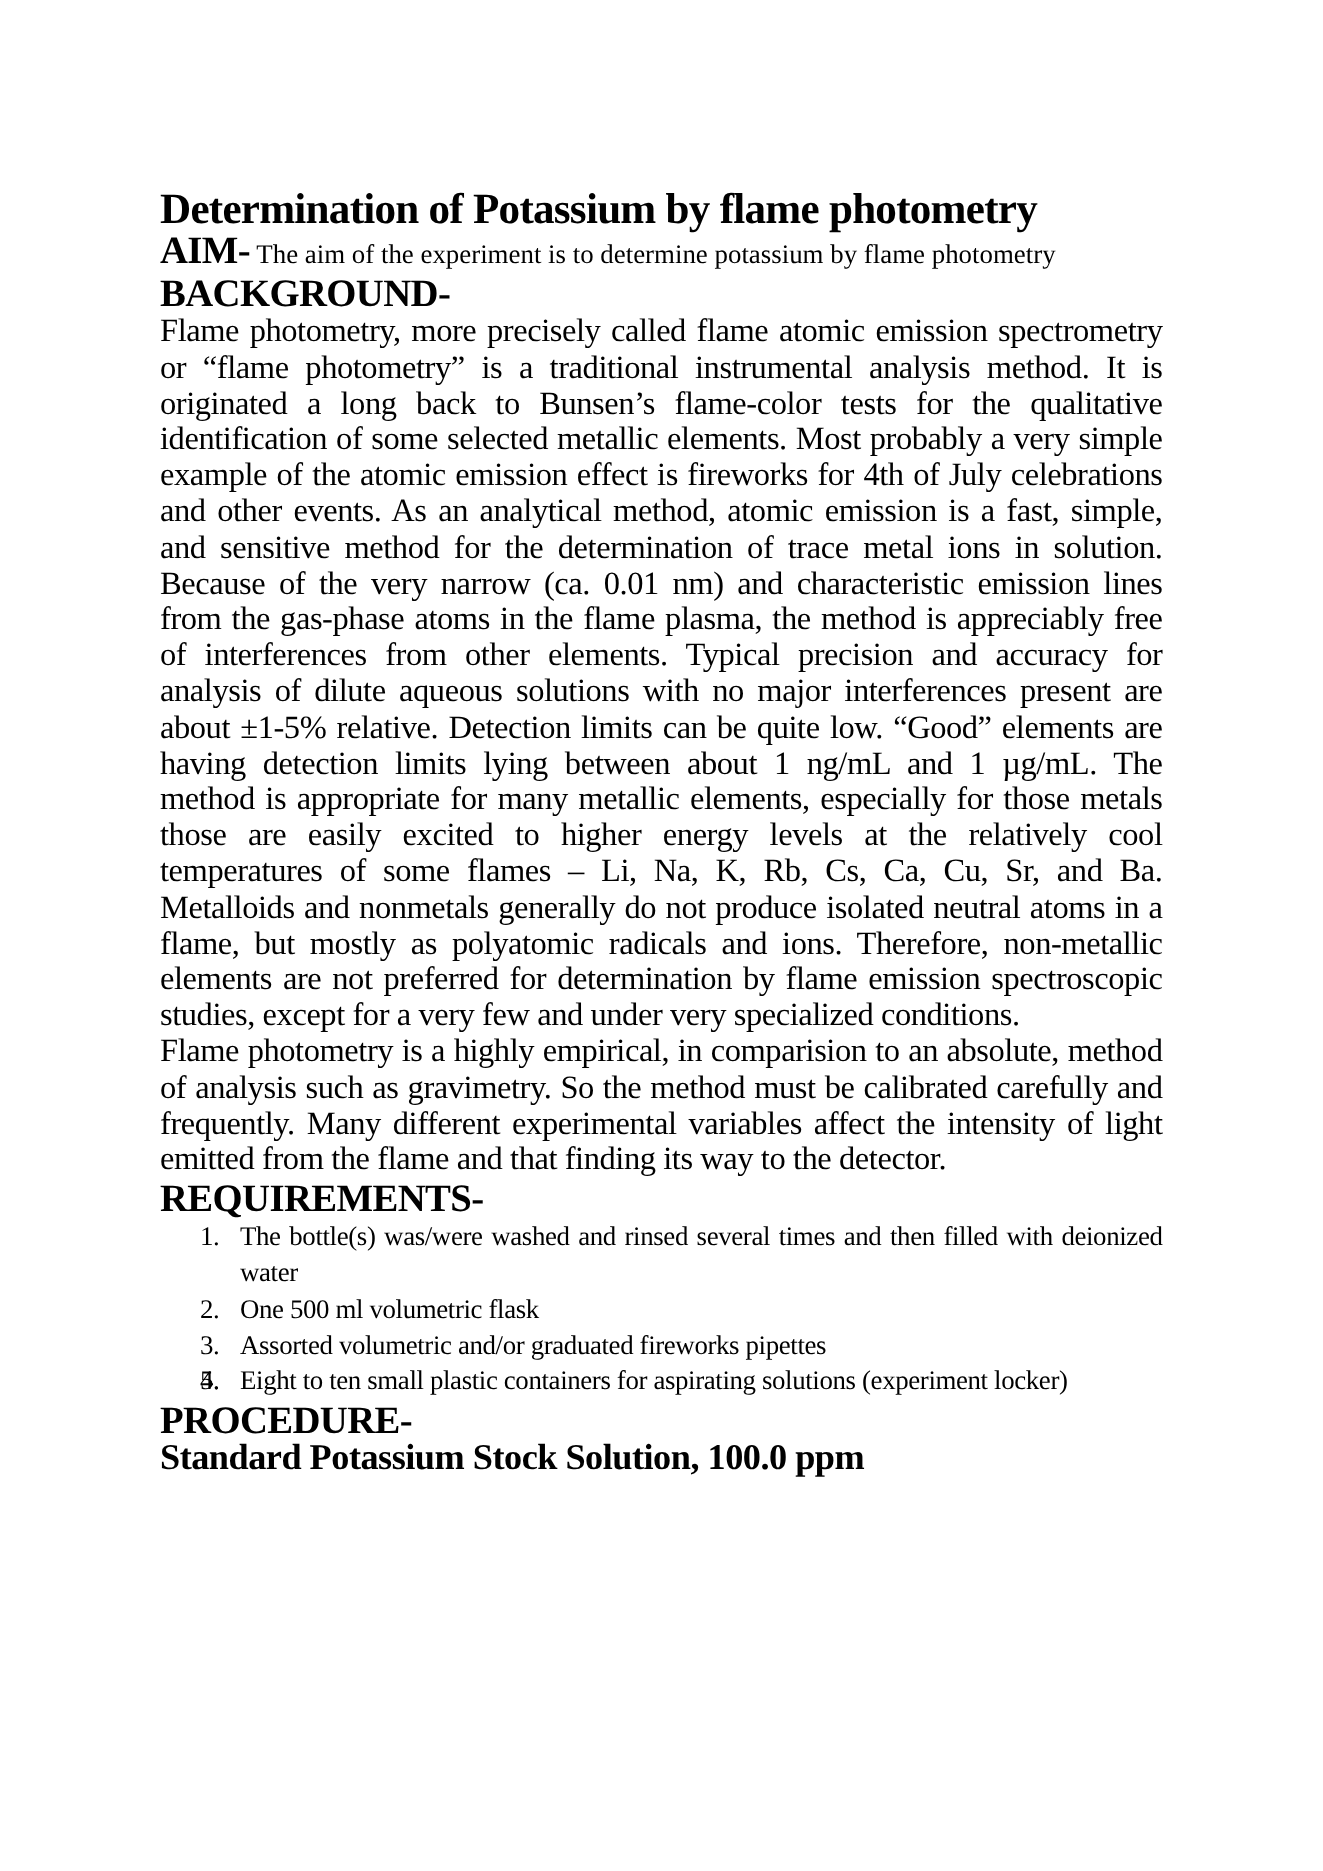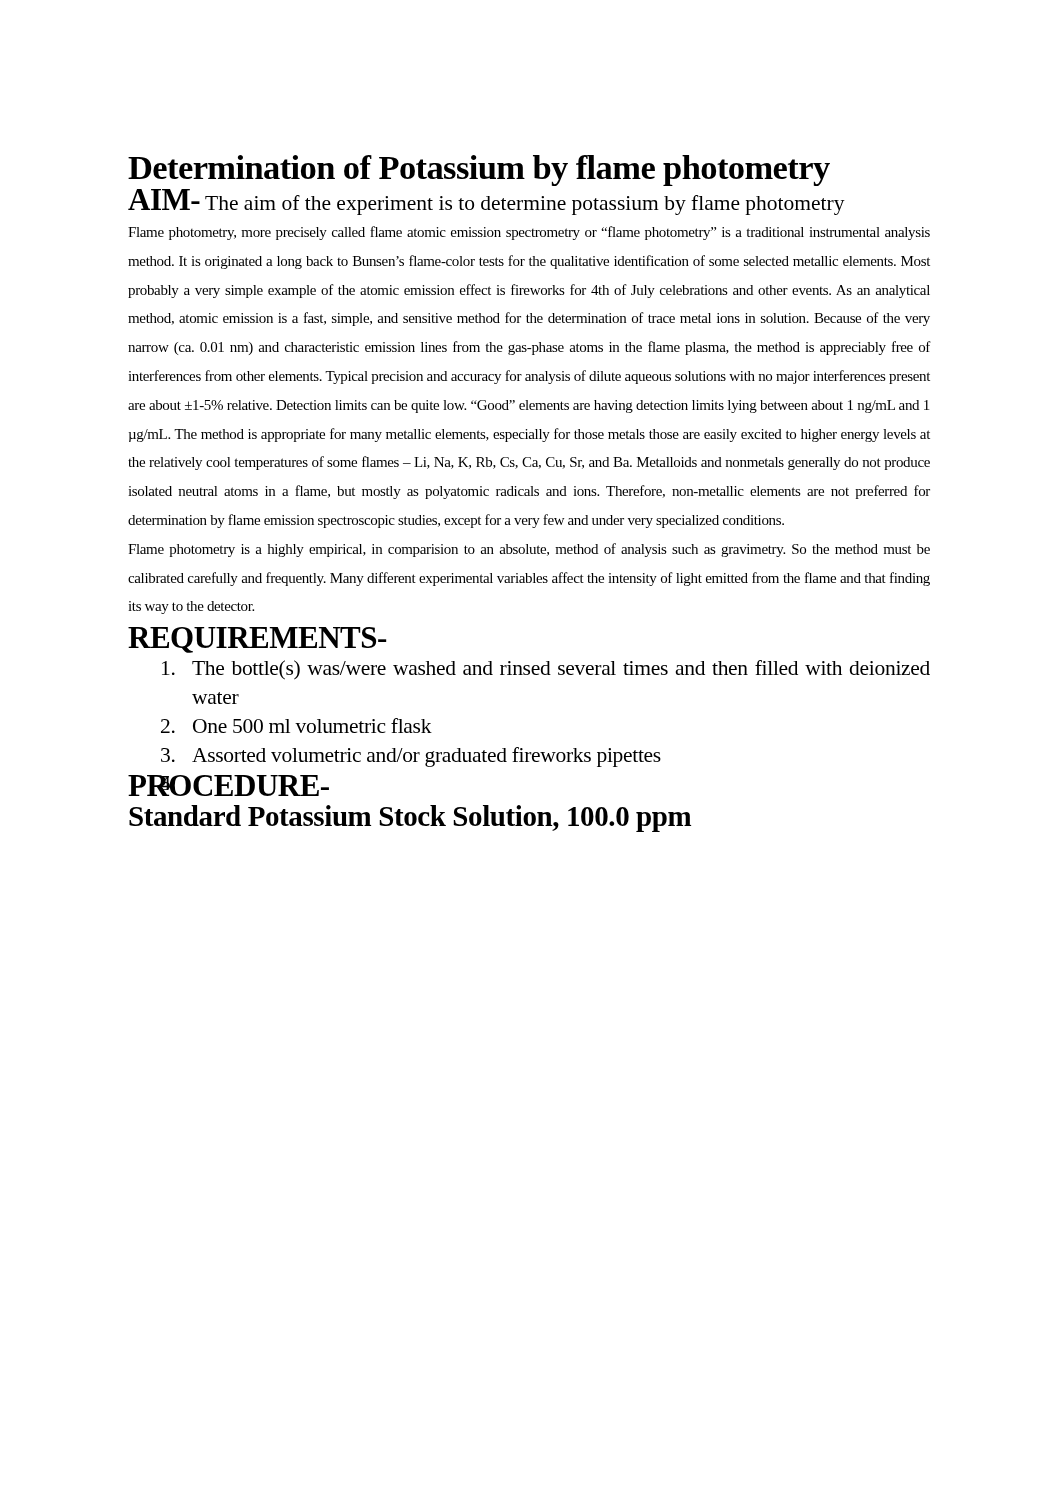--- a/index.html
+++ b/index.html
@@ -12,41 +12,42 @@
       font-weight: bold; font-size: 34.5px; line-height: 40px;
       margin: 2px 0 0 0; letter-spacing: -0.6px; white-space: nowrap;
     }
     .aim-line { font-size: 21.5px; line-height: 29px; text-align: justify; margin-top: -2px; }
     .aim-head { font-weight: bold; font-size: 31px; letter-spacing: -0.5px; }
     .section-head {
       font-weight: bold; font-size: 31px; line-height: 32px; letter-spacing: -0.5px;
       margin: 0; padding: 1px 0 0 0;
     }
     .para {
-      font-size: 15px; line-height: 28.8px; text-align: justify; margin: 0;
+      font-size: 26px; line-height: 28.8px; text-align: justify; margin: 0;
       letter-spacing: -0.35px;
     }
     .req-list { list-style: none; margin: 0; padding: 0; }
     .req-item {
       position: relative; padding-left: 64px; font-size: 21.5px; line-height: 28.8px;
       text-align: justify; letter-spacing: -0.3px;
     }
     .req-num { position: absolute; left: 32px; top: 0; }
     .sub-head { font-weight: bold; font-size: 29px; line-height: 28px; letter-spacing: -0.4px; margin: 0; }
   </style>
 </head>
 <body>
 
 <div class="page">
   <h1 class="title">Determination of Potassium by flame photometry</h1>
 
   <div class="aim-line">
     <span class="aim-head">AIM-</span><span> The aim of the experiment is to determine potassium by flame photometry</span>
   </div>
 
+  <h2 class="section-head">BACKGROUND-</h2>
   <p class="para">Flame photometry, more precisely called flame atomic emission spectrometry or “flame photometry” is a traditional instrumental analysis method. It is originated a long back to Bunsen’s flame-color tests for the qualitative identification of some selected metallic elements. Most probably a very simple example of the atomic emission effect is fireworks for 4th of July celebrations and other events. As an analytical method, atomic emission is a fast, simple, and sensitive method for the determination of trace metal ions in solution. Because of the very narrow (ca. 0.01 nm) and characteristic emission lines from the gas-phase atoms in the flame plasma, the method is appreciably free of interferences from other elements. Typical precision and accuracy for analysis of dilute aqueous solutions with no major interferences present are about ±1-5% relative. Detection limits can be quite low. “Good” elements are having detection limits lying between about 1 ng/mL and 1 µg/mL. The method is appropriate for many metallic elements, especially for those metals those are easily excited to higher energy levels at the relatively cool temperatures of some flames – Li, Na, K, Rb, Cs, Ca, Cu, Sr, and Ba. Metalloids and nonmetals generally do not produce isolated neutral atoms in a flame, but mostly as polyatomic radicals and ions. Therefore, non-metallic elements are not preferred for determination by flame emission spectroscopic studies, except for a very few and under very specialized conditions.</p>
   <p class="para">Flame photometry is a highly empirical, in comparision to an absolute, method of analysis such as gravimetry. So the method must be calibrated carefully and frequently. Many different experimental variables affect the intensity of light emitted from the flame and that finding its way to the detector.</p>
 
   <h2 class="section-head">REQUIREMENTS-</h2>
   <ol class="req-list">
     <li class="req-item">
       <span class="req-num">1.</span>
       <span>The bottle(s) was/were washed and rinsed several times and then filled with deionized water</span>
     </li>
     <li class="req-item">
@@ -55,18 +56,19 @@
     </li>
     <li class="req-item">
       <span class="req-num">3.</span>
       <span>Assorted volumetric and/or graduated fireworks pipettes</span>
     </li>
     <li class="req-item">
       <span class="req-num">4.</span>
     </li>
     <li class="req-item">
       <span class="req-num">5.</span>
+      <span>Eight to ten small plastic containers for aspirating solutions (experiment locker)</span>
     </li>
   </ol>
 
   <h2 class="section-head">PROCEDURE-</h2>
   <h3 class="sub-head">Standard Potassium Stock Solution, 100.0 ppm</h3>
 </div>
 
 </body></html>

